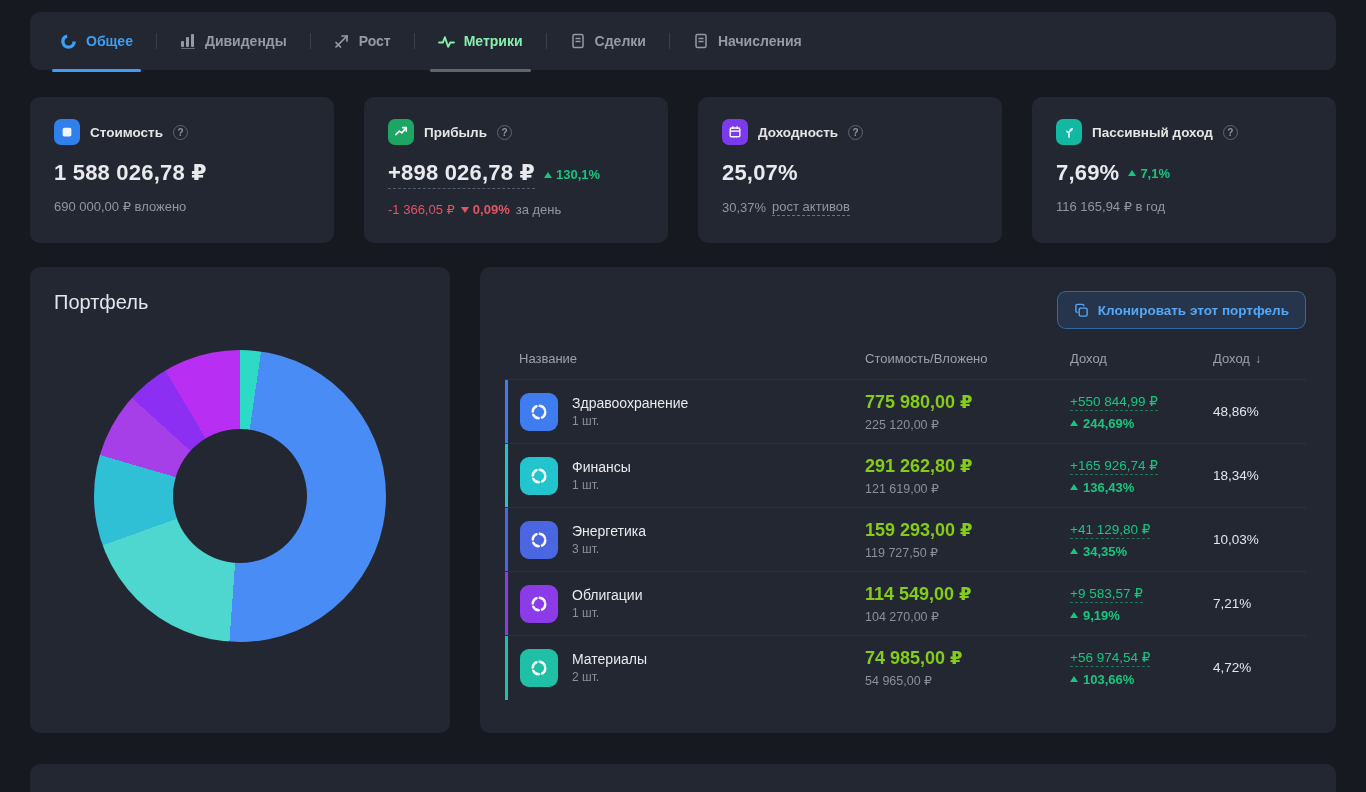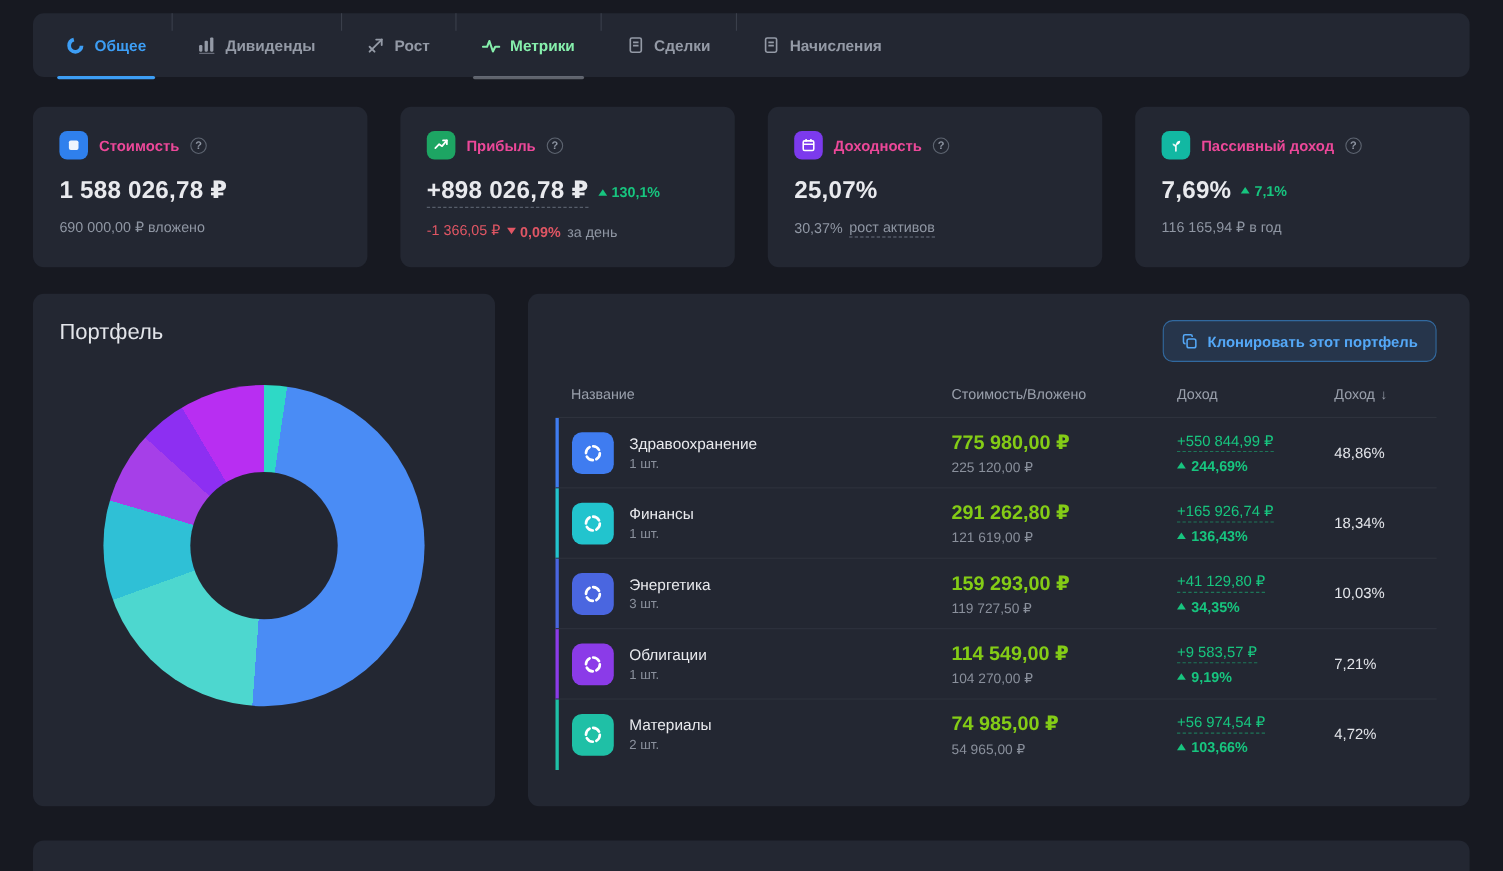--- a/index.html
+++ b/index.html
@@ -8,21 +8,21 @@
     background:#171921;
     font-family:"Liberation Sans","DejaVu Sans",sans-serif;
     color:#e9eaee;
     overflow:hidden;
   }
   .page { padding:12px 30px 0; }
 
   
   .navbar {
     height:58px; background:#232732; border-radius:10px;
-    display:flex; align-items:flex-start; padding:0 26px; position:relative;
+    display:flex; align-items:center; padding:0 26px; position:relative;
   }
   .tab {
     display:flex; align-items:center; gap:9px; height:100%;
     color:#949aa6; font-size:14px; font-weight:600; cursor:pointer; position:relative; padding:0 4px;
   }
   .tab .tab-ic { display:flex; align-items:center; }
   .tab.active { color:#3d9ef5; }
   .tab.active::after {
     content:""; position:absolute; left:-4px; right:-4px; bottom:-2px;
     height:3px; border-radius:2px; background:#3d9ef5;
@@ -35,21 +35,21 @@
   .tab-sep { width:1px; height:16px; background:#3a3f4b; margin:0 19px; }
 
   
   .stats { display:grid; grid-template-columns:repeat(4,1fr); gap:30px; margin-top:27px; }
   .card { background:#232732; border-radius:10px; height:146px; padding:22px 24px; }
   .card-head { display:flex; align-items:center; gap:10px; }
   .card-icon {
     width:26px; height:26px; border-radius:7px;
     display:flex; align-items:center; justify-content:center; flex:none;
   }
-  .card-title { font-size:13.5px; font-weight:600; color:#ec4899; }
+  .card-title { font-size:13.5px; font-weight:600; color:#e5e5e5; }
   .help {
     width:15px; height:15px; border-radius:50%; border:1.2px solid #5d6470;
     color:#8f96a3; font-size:10px; font-weight:700;
     display:flex; align-items:center; justify-content:center; cursor:pointer; flex:none;
   }
   .card-value-row { margin-top:15px; display:flex; align-items:center; gap:9px; }
   .card-value { font-size:22px; font-weight:700; letter-spacing:.2px; white-space:nowrap; }
   .u-dotted { border-bottom:1px dashed #565d6a; padding-bottom:2px; }
   .delta { display:flex; align-items:center; gap:4px; font-size:13px; font-weight:700; }
   .delta.green { color:#17c57f; }

